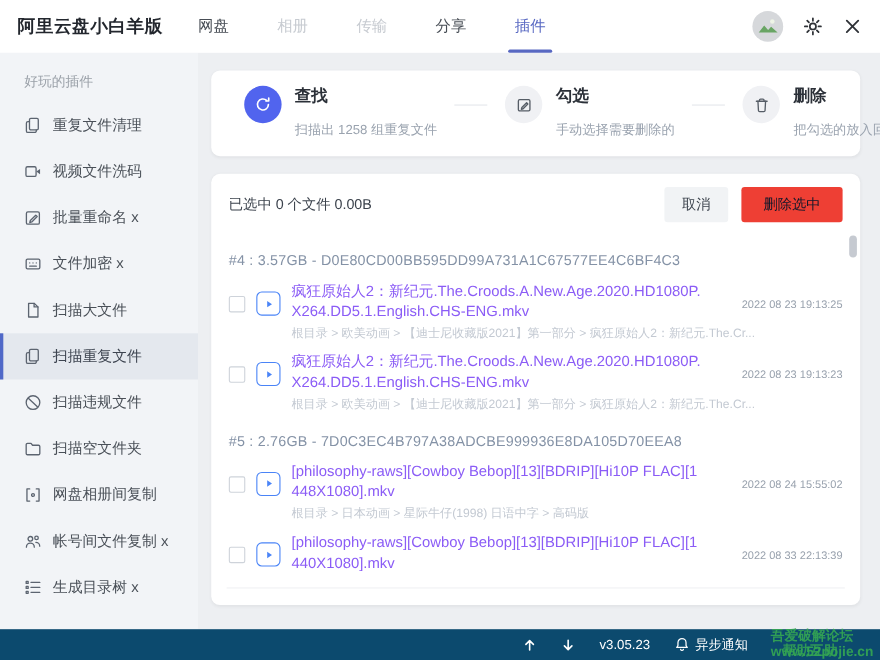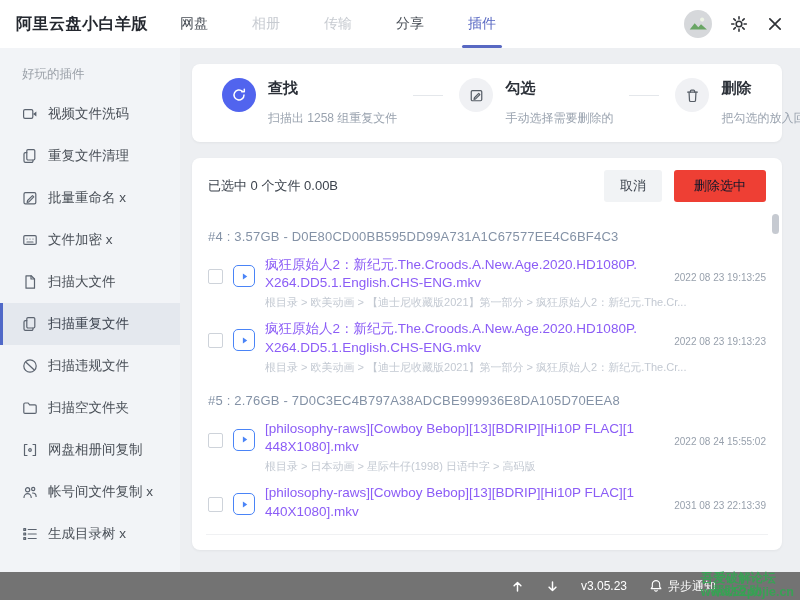--- a/index.html
+++ b/index.html
@@ -59,22 +59,22 @@
   .play-badge{width:22px;height:22px;border:1.6px solid #4a84f7;border-radius:5px;color:#4a84f7;
               display:flex;align-items:center;justify-content:center;margin:9px 10px 0 10px;flex-shrink:0;}
   .row-content{flex:1;position:relative;min-width:0;}
   .file-name{font-size:13.5px;color:#8b5cf6;line-height:1.35;width:374px;word-break:break-all;}
   .file-path{font-size:11px;color:#c3c9d2;margin-top:3px;white-space:nowrap;overflow:hidden;text-overflow:ellipsis;}
   .file-time{position:absolute;right:0;top:16px;font-size:10px;color:#98a1ad;white-space:nowrap;}
   .list-footer{border-top:1px solid #f0f1f3;height:16px;flex-shrink:0;margin:0 14px;}
   .scroll-thumb{position:absolute;right:3px;top:56px;width:7px;height:20px;border-radius:4px;background:#c6cad1;}
 
   
-  .statusbar{position:absolute;left:0;right:0;bottom:0;height:28px;background:#737373;color:#fff;
-             display:flex;align-items:center;justify-content:flex-end;padding-right:84px;gap:22px;font-size:12px;z-index:4;}
+  .statusbar{position:absolute;left:0;right:0;bottom:0;height:28px;background:#0c4a6e;color:#fff;
+             display:flex;align-items:center;justify-content:flex-end;padding-right:120px;gap:22px;font-size:12px;z-index:4;}
   .sb-item{display:flex;align-items:center;gap:5px;color:#fff;cursor:pointer;}
   .sb-text{cursor:default;}
 
   
   .watermark{position:absolute;right:6px;bottom:1px;z-index:6;font-size:12.5px;line-height:14px;
              color:rgba(52,165,82,.92);pointer-events:none;font-weight:bold;}
   .wm2{position:relative;margin-top:0;}
   .wm3{position:absolute;left:11px;top:-1px;color:rgba(52,165,82,.85);}
 </style>
 </head>
@@ -118,34 +118,34 @@
     </div>
   </div>
 
   <div class="middle">
     <div class="sidebar">
       <div class="side-header">好玩的插件</div>
       <div>
           <div class="side-item">
             <span class="sicon">
               <svg viewBox="0 0 16 16" width="16" height="16" fill="none" stroke="currentColor" stroke-width="1.2" stroke-linecap="round" stroke-linejoin="round">
+                <rect x="4.8" y="1.6" width="8" height="10.4" rx="1.2"></rect>
+                <path d="M4.8 4.6H3.4A1.4 1.4 0 0 0 2 6v7a1.4 1.4 0 0 0 1.4 1.4h6.2A1.4 1.4 0 0 0 11 13v-.8"></path>
+              </svg>
+            </span>
+            <span class="slabel">重复文件清理</span>
+          </div>
+          <div class="side-item">
+            <span class="sicon">
+              <svg viewBox="0 0 16 16" width="16" height="16" fill="none" stroke="currentColor" stroke-width="1.2" stroke-linecap="round" stroke-linejoin="round">
                 <rect x="1.6" y="3.6" width="9.2" height="8.8" rx="1.4"></rect>
                 <path d="M11 8l3.4-2.4v4.8z" fill="currentColor" stroke="none"></path>
               </svg>
             </span>
             <span class="slabel">视频文件洗码</span>
-          </div>
-          <div class="side-item">
-            <span class="sicon">
-              <svg viewBox="0 0 16 16" width="16" height="16" fill="none" stroke="currentColor" stroke-width="1.2" stroke-linecap="round" stroke-linejoin="round">
-                <rect x="4.8" y="1.6" width="8" height="10.4" rx="1.2"></rect>
-                <path d="M4.8 4.6H3.4A1.4 1.4 0 0 0 2 6v7a1.4 1.4 0 0 0 1.4 1.4h6.2A1.4 1.4 0 0 0 11 13v-.8"></path>
-              </svg>
-            </span>
-            <span class="slabel">重复文件清理</span>
           </div>
           <div class="side-item">
             <span class="sicon">
               <svg viewBox="0 0 16 16" width="16" height="16" fill="none" stroke="currentColor" stroke-width="1.2" stroke-linecap="round" stroke-linejoin="round">
                 <rect x="2" y="2.6" width="11.8" height="11.2" rx="1.4"></rect>
                 <path d="M5.6 10.5l4.9-4.9 1.3 1.3-4.9 4.9-1.8.5z"></path>
               </svg>
             </span>
             <span class="slabel">批量重命名 x</span>
           </div>
@@ -329,21 +329,21 @@
             </div>
             <div class="file-row">
               <div class="checkbox"></div>
               <div class="play-badge">
                 <svg viewBox="0 0 16 16" width="13" height="13" fill="none" stroke="currentColor" stroke-width="1.2" stroke-linecap="round" stroke-linejoin="round">
                   <path d="M6 4.4l5.4 3.6L6 11.6z" fill="currentColor" stroke="none"></path>
                 </svg>
               </div>
               <div class="row-content">
                 <div class="file-name">[philosophy-raws][Cowboy Bebop][13][BDRIP][Hi10P FLAC][1440X1080].mkv</div>
-                <div class="file-time">2031 08 23 22:13:39</div>
+                <div class="file-time">2022 08 33 22:13:39</div>
               </div>
             </div>
           </div>
         <div class="list-footer"></div>
         <div class="scroll-thumb"></div>
       </div>
     </div>
   </div>
 
   <div class="statusbar">

